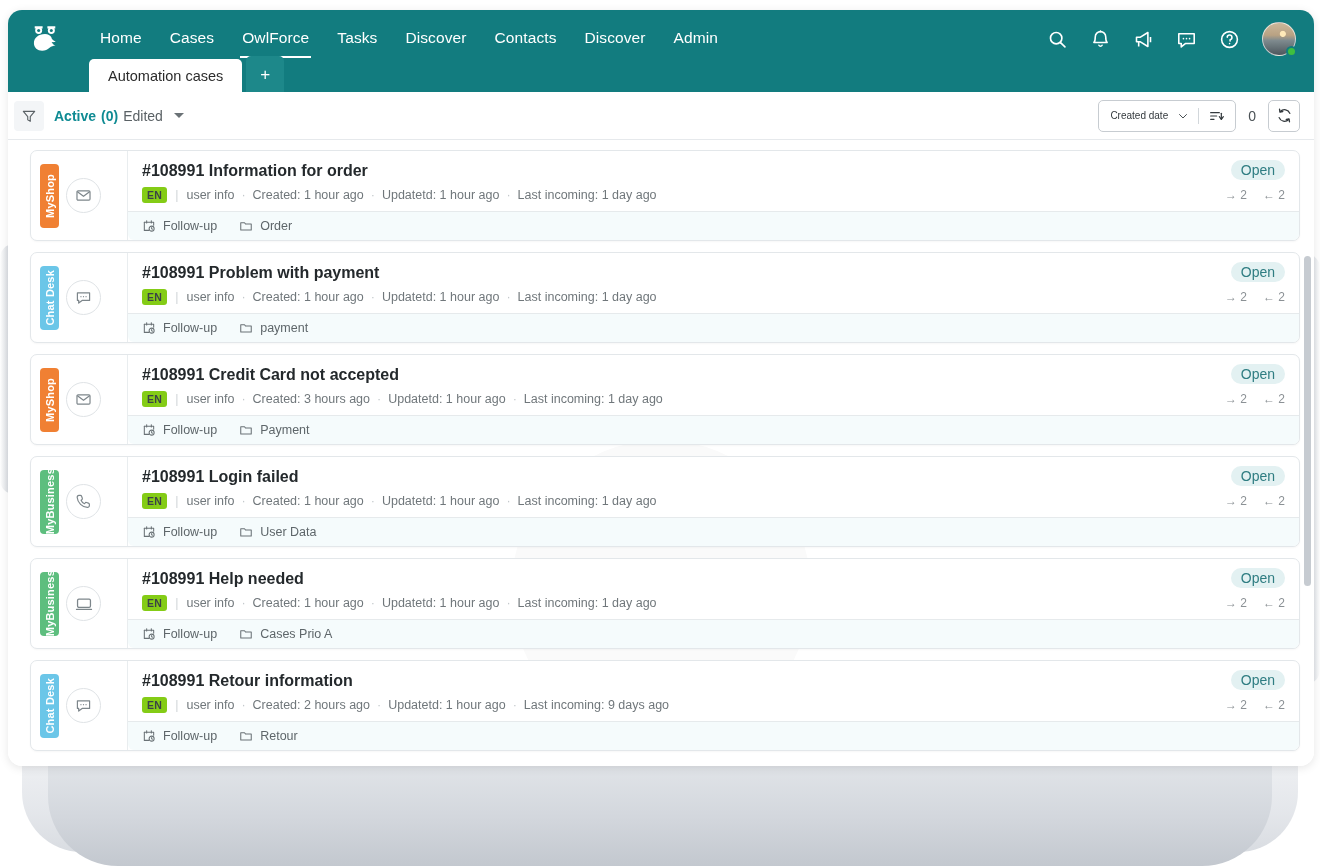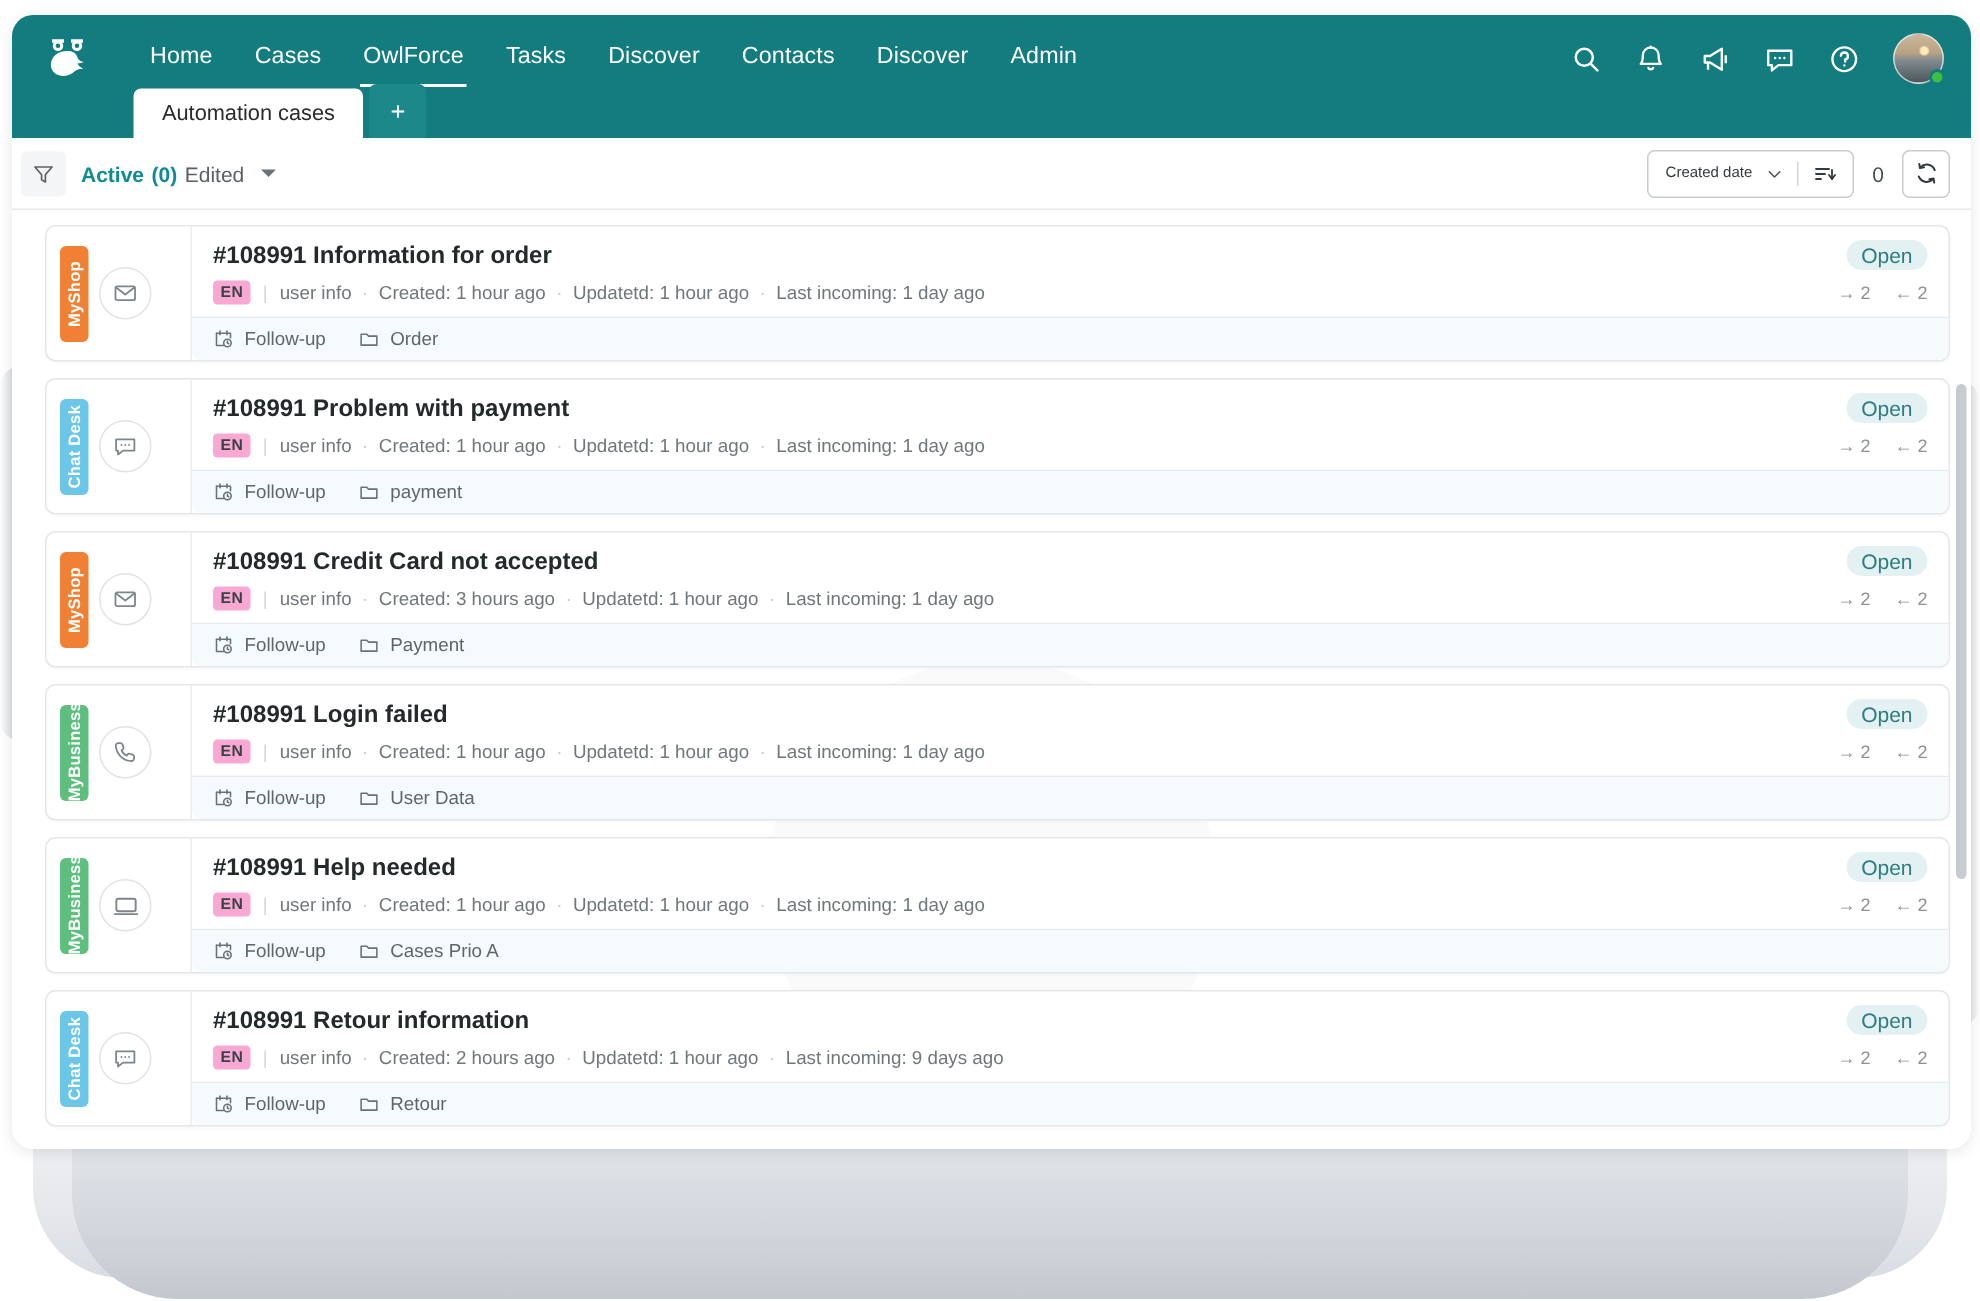--- a/index.html
+++ b/index.html
@@ -163,21 +163,21 @@
   }
   .chan-icon {
     width: 35px; height: 35px; border-radius: 50%; border: 1px solid #dfe3e6;
     display: flex; align-items: center; justify-content: center; background: #fff;
   }
   .card-right { flex: 1 1 auto; display: flex; flex-direction: column; }
   .card-main { position: relative; flex: 1 1 auto; padding: 11px 14px 8px 14px; }
   .card-title { font-size: 16px; font-weight: 700; color: #24292c; margin-bottom: 7px; }
   .card-meta { display: flex; align-items: center; font-size: 12.5px; color: #70777b; gap: 0; }
   .lang-badge {
-    background: #f9a8d4; color: #3b4246; font-size: 10.5px; font-weight: 700;
+    background: #84cc16; color: #3b4246; font-size: 10.5px; font-weight: 700;
     padding: 2px 5px; border-radius: 3px; margin-right: 8px; letter-spacing: .3px;
   }
   .meta-sep { color: #c4c9cc; margin: 0 7px; }
   .meta-pipe { color: #d2d6d9; margin-right: 8px; }
   .card-badges { position: absolute; right: 14px; top: 9px; text-align: right; }
   .status-badge {
     display: inline-block; background: #e3f1f2; color: #2f7d82;
     font-size: 14px; padding: 2px 10px; border-radius: 10px;
   }
   .badge-counts { margin-top: 8px; display: flex; gap: 16px; justify-content: flex-end;

